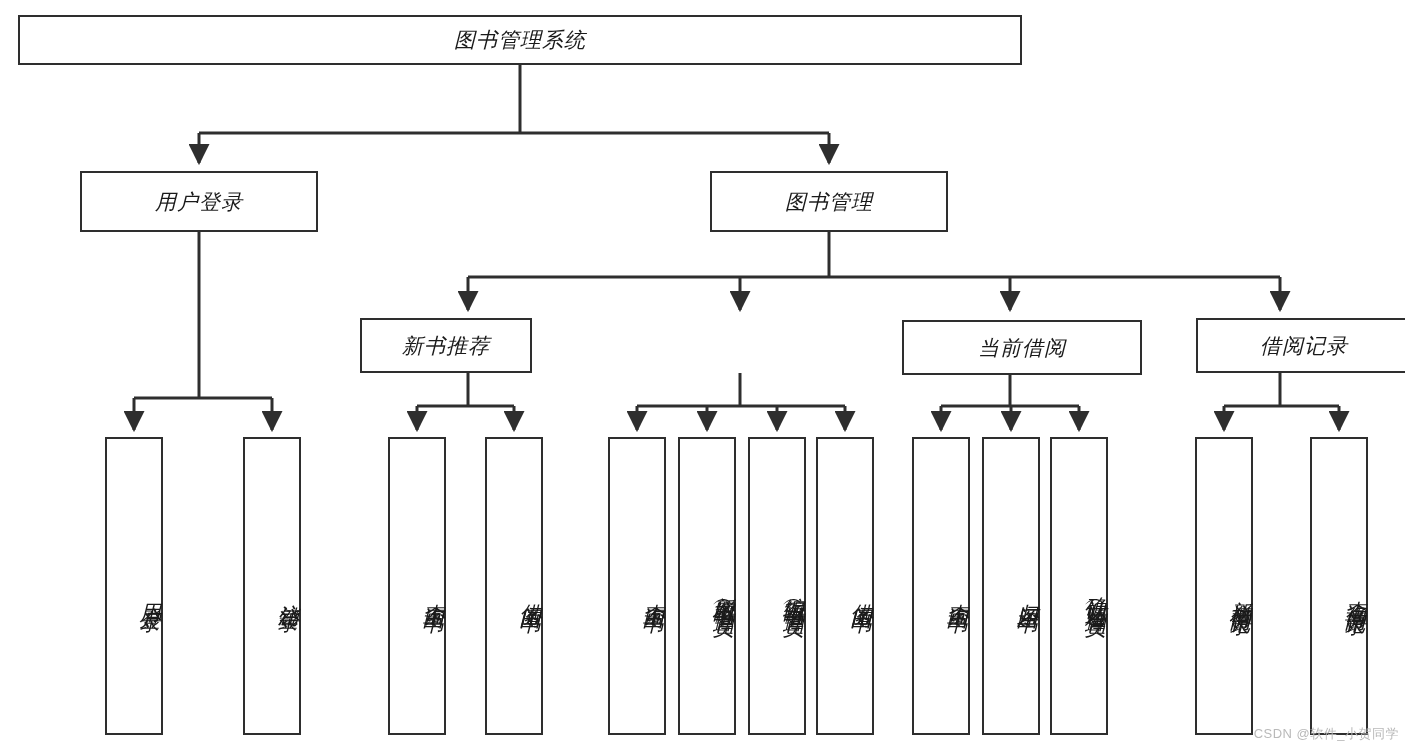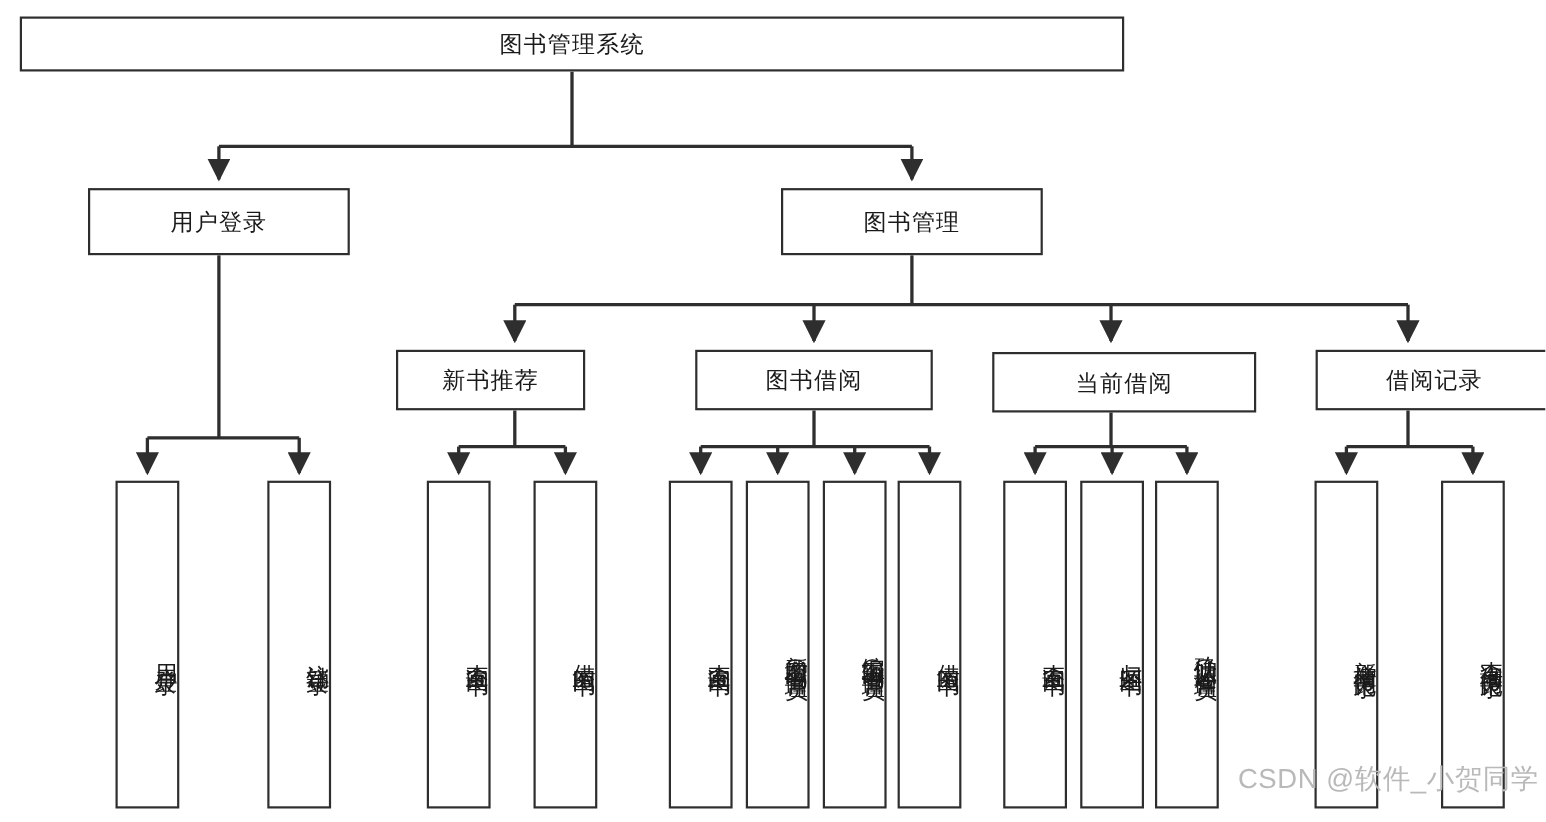--- a/index.html
+++ b/index.html
@@ -27,20 +27,21 @@
   }
   .node {
     position: absolute;
     box-sizing: border-box;
     border: 2px solid #2e2e2e;
     background: #ffffff;
     display: flex;
     align-items: center;
     justify-content: center;
     color: #1a1a1a;
+    font-style: italic;
   }
   .node.horiz {
     font-size: 21px;
     letter-spacing: 1px;
   }
   .node.vert {
     writing-mode: vertical-rl;
     text-orientation: upright;
     font-size: 21px;
     letter-spacing: 3px;
@@ -49,22 +50,22 @@
     padding-top: 14px;
   }
   .node.vert > span {
     writing-mode: vertical-rl;
     text-orientation: upright;
     line-height: 1.05;
   }
   .watermark {
     position: absolute;
     right: 6px;
-    bottom: 23px;
-    font-size: 25px;
+    bottom: 4px;
+    font-size: 13px;
     color: #b9b9b9;
     letter-spacing: 0.5px;
     white-space: nowrap;
   }
 </style>
 </head>
 <body>
 
 <div id="canvas">
 
@@ -125,23 +126,20 @@
   <div class="node horiz" style="left:80px; top:171px; width:238px; height:61px;">
     <span>用户登录</span>
   </div>
   <div class="node horiz" style="left:710px; top:171px; width:238px; height:61px;">
     <span>图书管理</span>
   </div>
 
   <div class="node horiz" style="left:360px; top:318px; width:172px; height:55px;">
     <span>新书推荐</span>
   </div>
-  <div class="node horiz" style="left:632px; top:318px; width:216px; height:55px;">
-    <span>图书借阅</span>
-  </div>
   <div class="node horiz" style="left:902px; top:320px; width:240px; height:55px;">
     <span>当前借阅</span>
   </div>
   <div class="node horiz" style="left:1172px; top:318px; width:216px; height:55px;margin-left:24px;">
     <span>借阅记录</span>
   </div>
 
   <div class="node vert" style="left:105px; top:437px; width:58px; height:298px;">
     <span>用户登录</span>
   </div>

